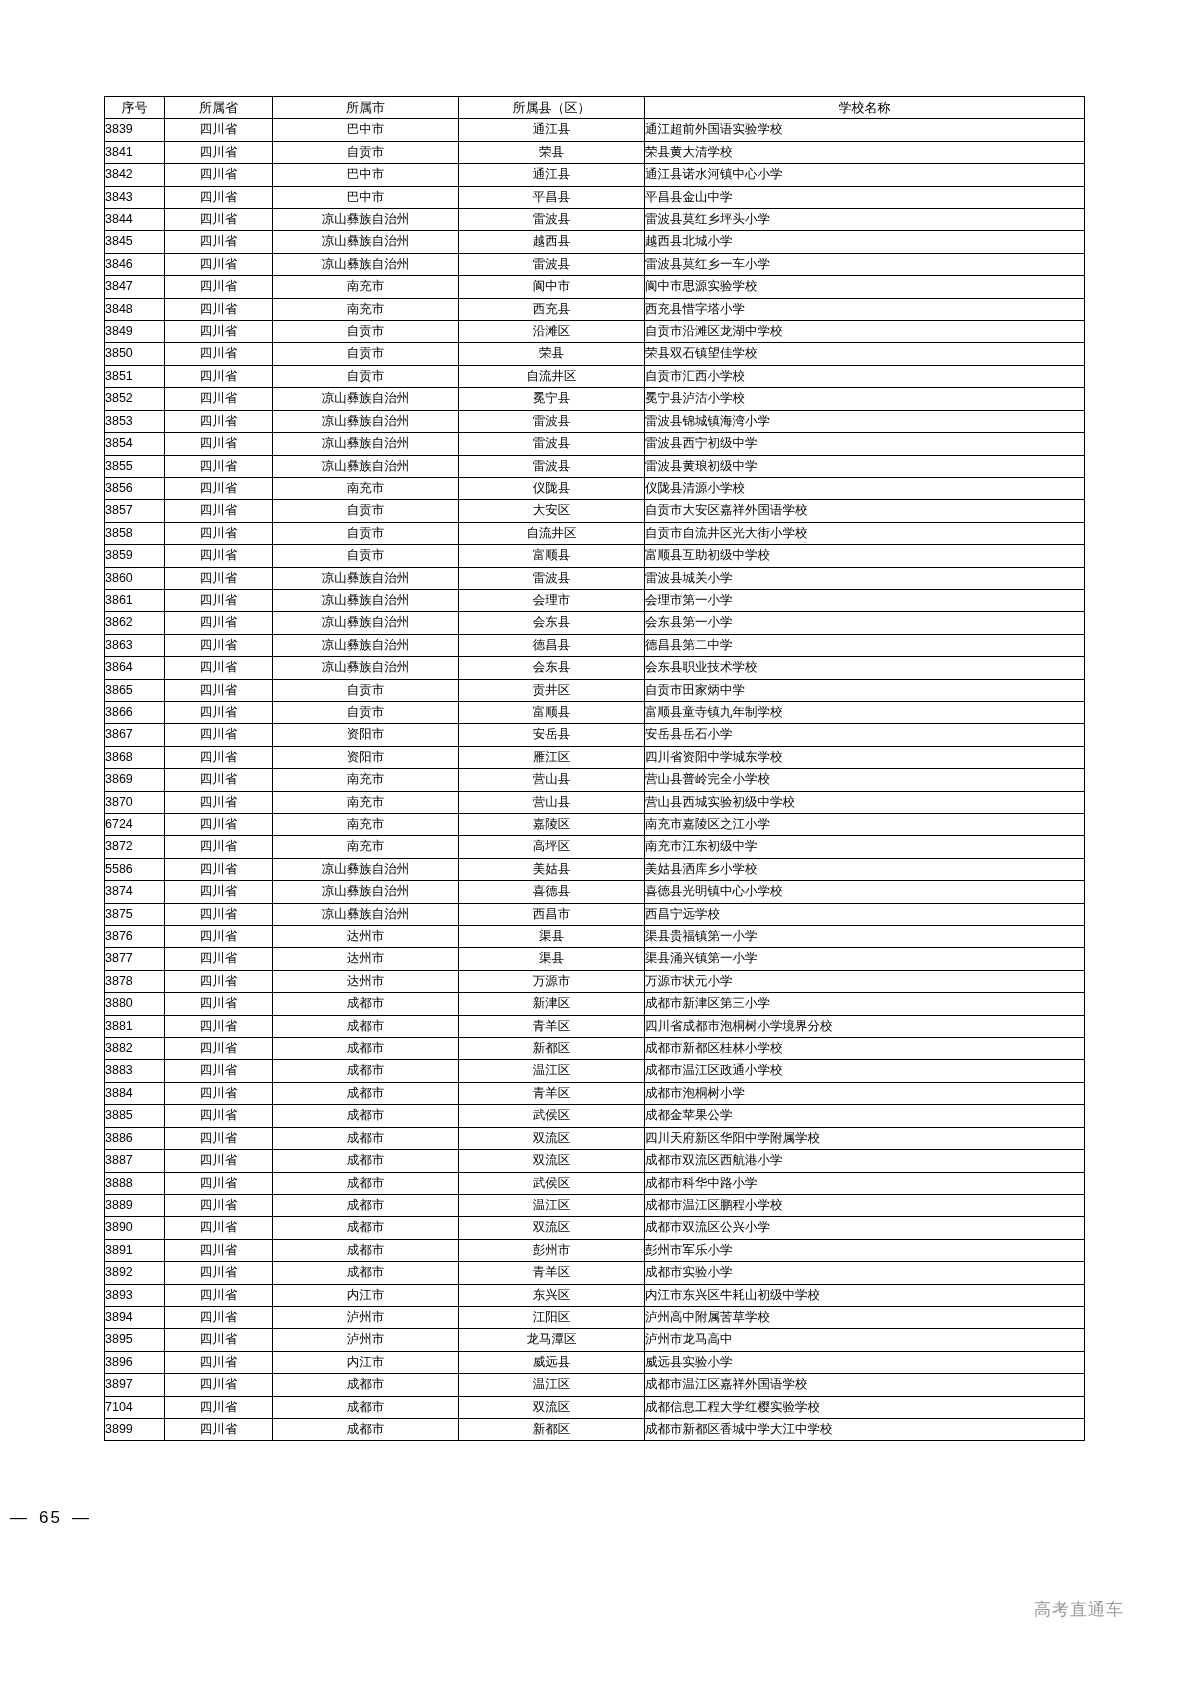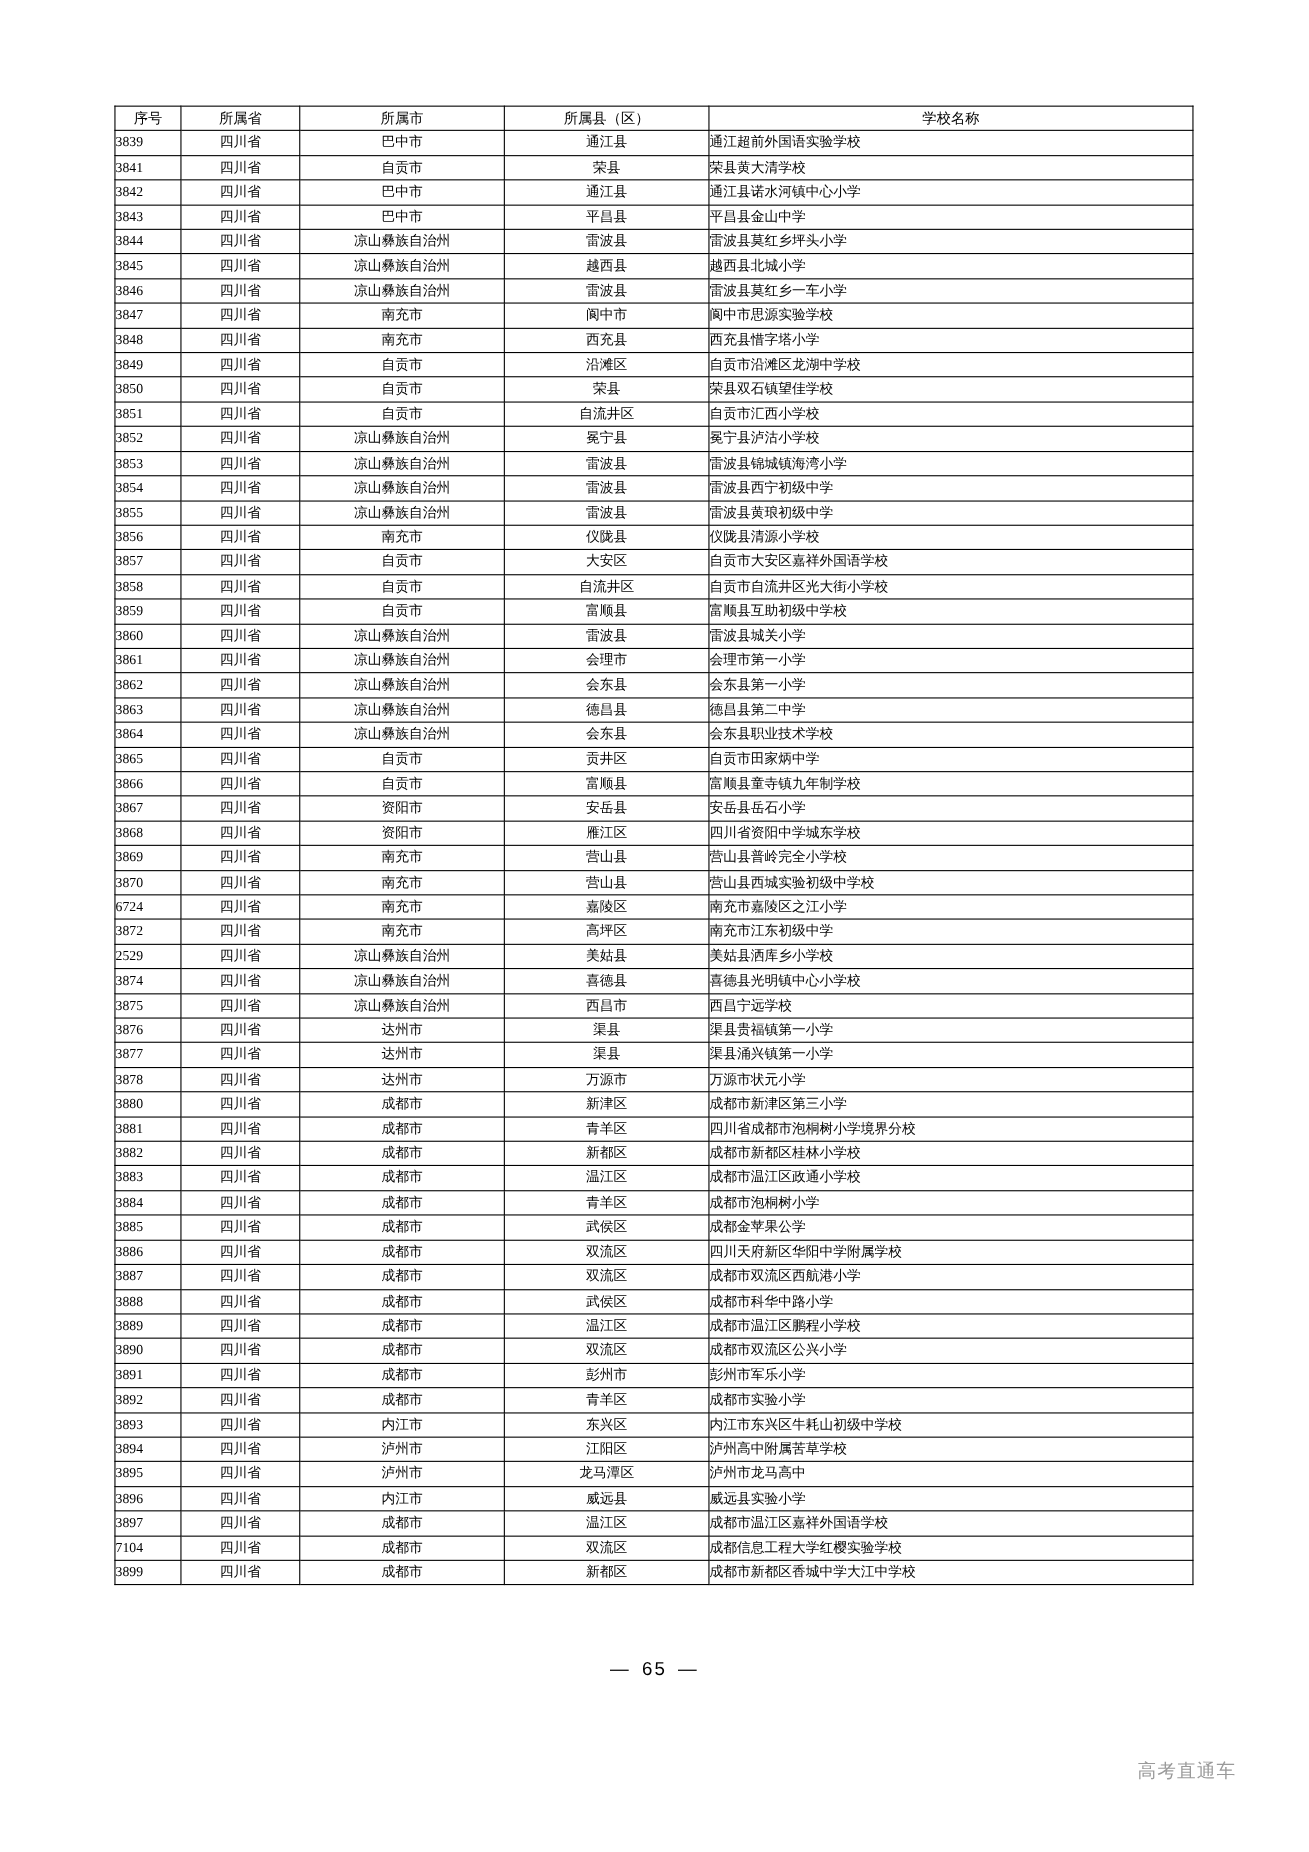--- a/index.html
+++ b/index.html
@@ -22,21 +22,20 @@
     overflow: hidden;
   }
   table.school-table {
     position: absolute;
     left: 104px;
     top: 96px;
     width: 980px;
     border-collapse: collapse;
     table-layout: fixed;
     font-size: 12.5px;
-    font-family: Liberation Serif, serif;
   }
   table.school-table th,
   table.school-table td {
     border: 1px solid #000000;
     height: 21.4px;
     line-height: 21.4px;
     padding: 0;
     font-weight: normal;
     white-space: nowrap;
     overflow: hidden;
@@ -51,21 +50,20 @@
   col.c-county { width: 186px; }
   col.c-school { width: 440px; }
   td.seq { text-align: left; padding-left: 6px; }
   td.prov, td.city, td.county { text-align: center; }
   td.school { text-align: left; padding-left: 7px; }
   .page-number {
     position: absolute;
     left: 0;
     top: 1508px;
     width: 1190px;
-    text-align: center;
     font-size: 17px;
     letter-spacing: 2px;
     color: #000000;
   }
   .page-number .dash { display: inline-block; padding: 0 10px; }
   .watermark {
     position: absolute;
     right: 66px;
     top: 1598px;
     font-size: 17px;
@@ -321,21 +319,21 @@
           <td class="school">南充市嘉陵区之江小学</td>
         </tr>
         <tr>
           <td class="seq">3872</td>
           <td class="prov">四川省</td>
           <td class="city">南充市</td>
           <td class="county">高坪区</td>
           <td class="school">南充市江东初级中学</td>
         </tr>
         <tr>
-          <td class="seq">2529</td>
+          <td class="seq">5586</td>
           <td class="prov">四川省</td>
           <td class="city">凉山彝族自治州</td>
           <td class="county">美姑县</td>
           <td class="school">美姑县洒库乡小学校</td>
         </tr>
         <tr>
           <td class="seq">3874</td>
           <td class="prov">四川省</td>
           <td class="city">凉山彝族自治州</td>
           <td class="county">喜德县</td>

